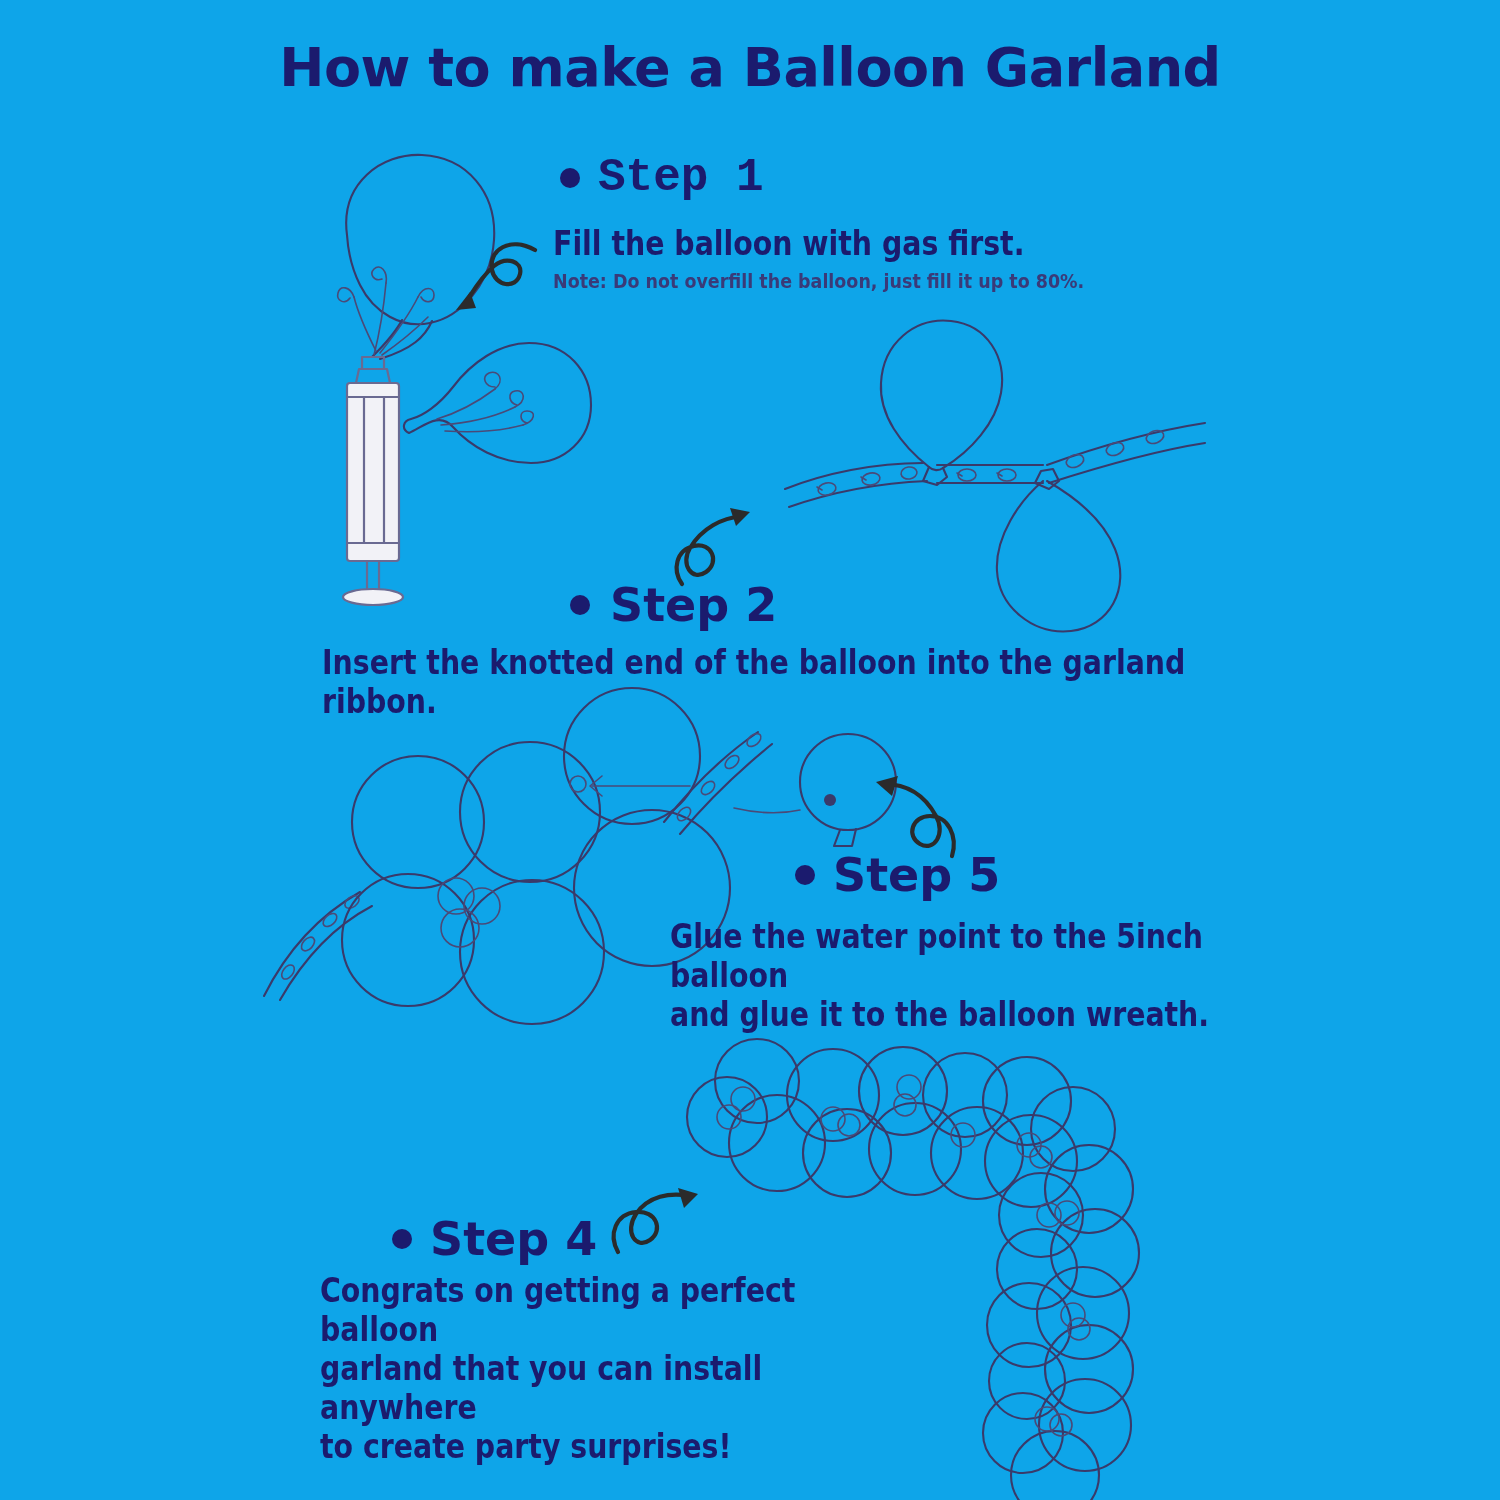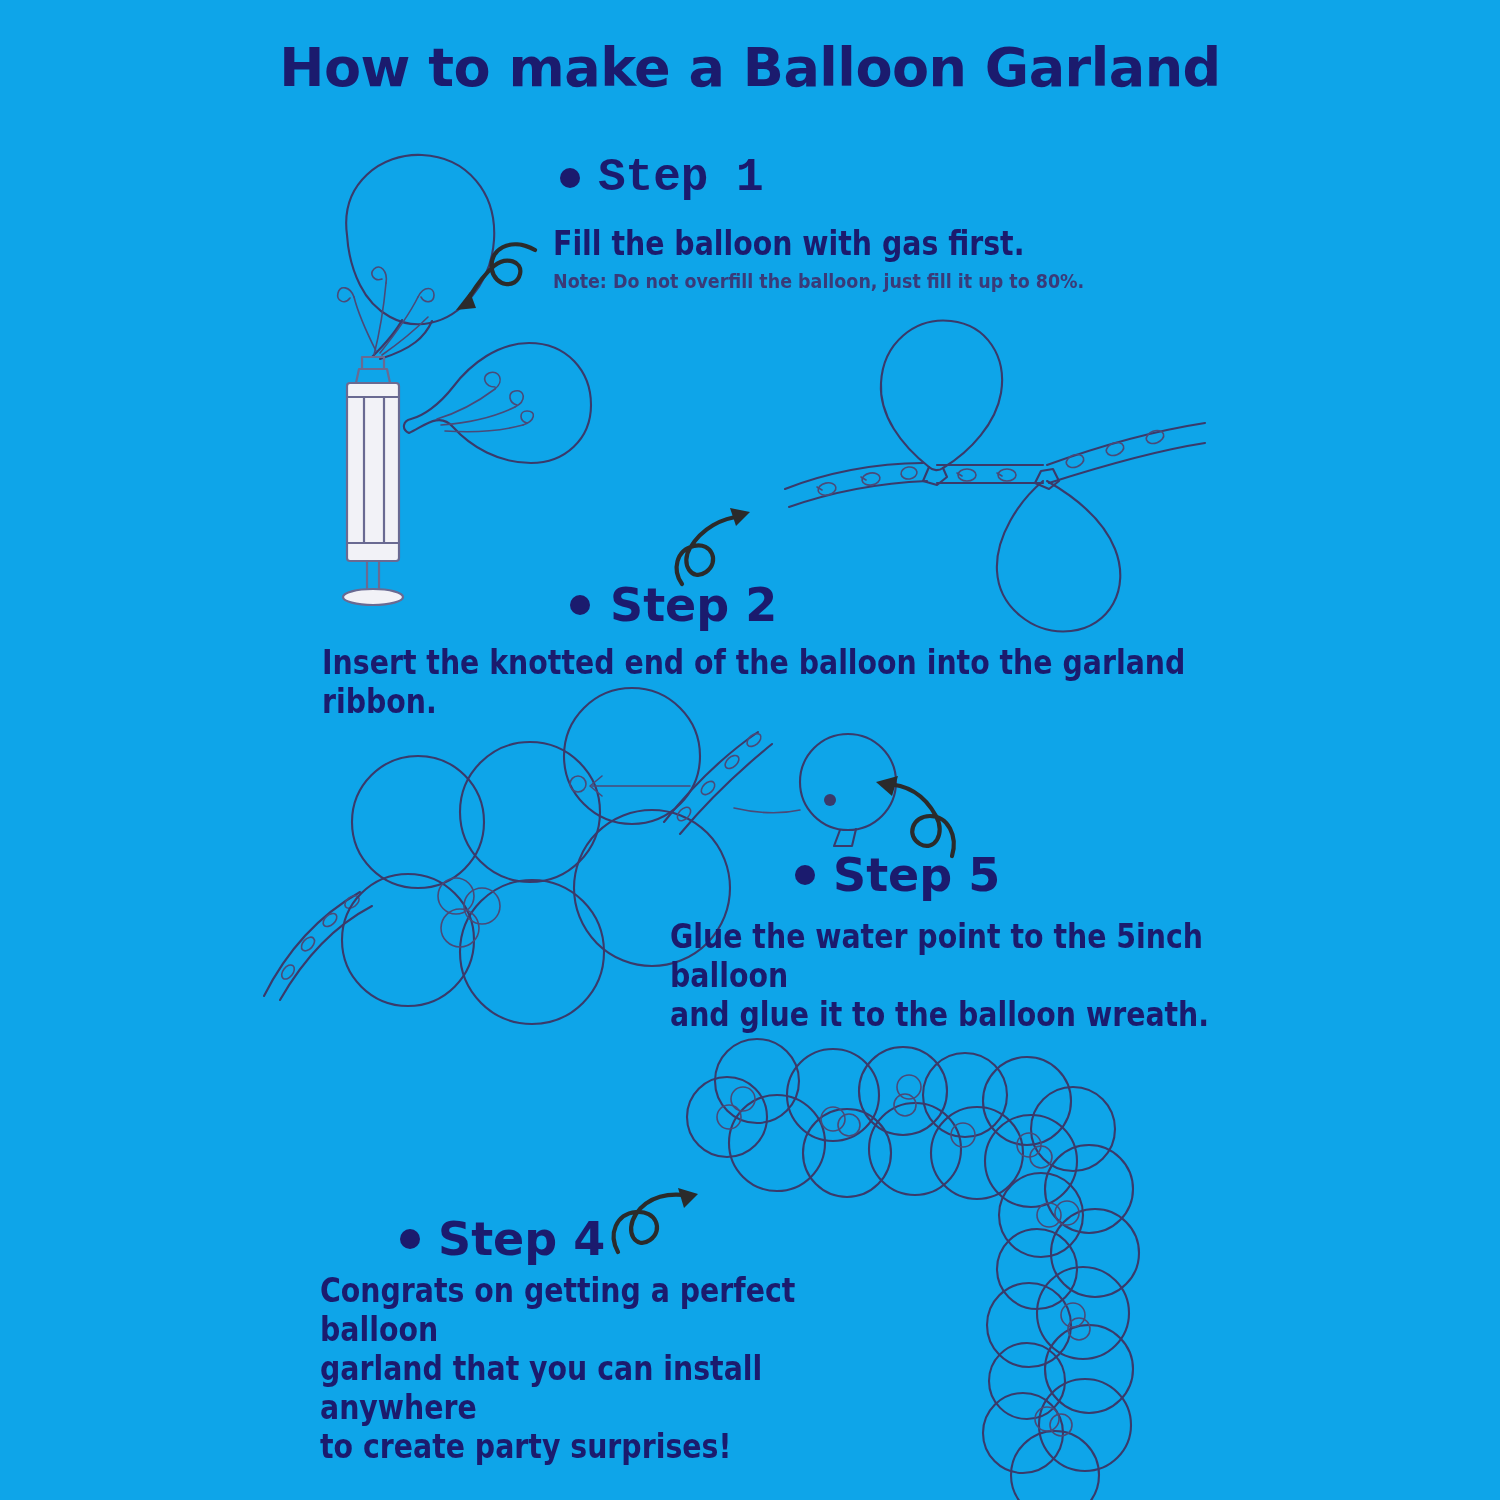--- a/index.html
+++ b/index.html
@@ -272,21 +272,21 @@
     <circle class="ink-thin" cx="364" cy="120" r="12"></circle>
     <circle class="ink-thin" cx="376" cy="132" r="11"></circle>
     <circle class="ink-thin" cx="384" cy="190" r="12"></circle>
     <circle class="ink-thin" cx="402" cy="188" r="12"></circle>
     <circle class="ink-thin" cx="408" cy="290" r="12"></circle>
     <circle class="ink-thin" cx="414" cy="304" r="11"></circle>
     <circle class="ink-thin" cx="382" cy="394" r="12"></circle>
     <circle class="ink-thin" cx="396" cy="400" r="11"></circle>
   </svg>
 
-  <div class="step-head" style="top:1212px; left:400px;">
+  <div class="step-head" style="top:1212px; left:392px;">
     <span class="step-bullet"></span>
     <span>Step 4</span>
   </div>
   <div class="step-body" style="top:1272px; left:320px; width:700px;">Congrats on getting a perfect balloon
 garland that you can install anywhere
 to create party surprises!</div>
 
   <svg class="abs" style="top:1186px; left:608px;" width="110" height="100" viewBox="0 0 110 100">
     <path class="arrow" d="M10 66 C 0 48 8 28 28 26 C 48 24 56 44 42 54 C 28 64 16 46 28 28 C 40 10 62 6 82 10"></path>
     <path class="arrow-head" d="M70 2 L 90 8 L 76 22 Z"></path>

